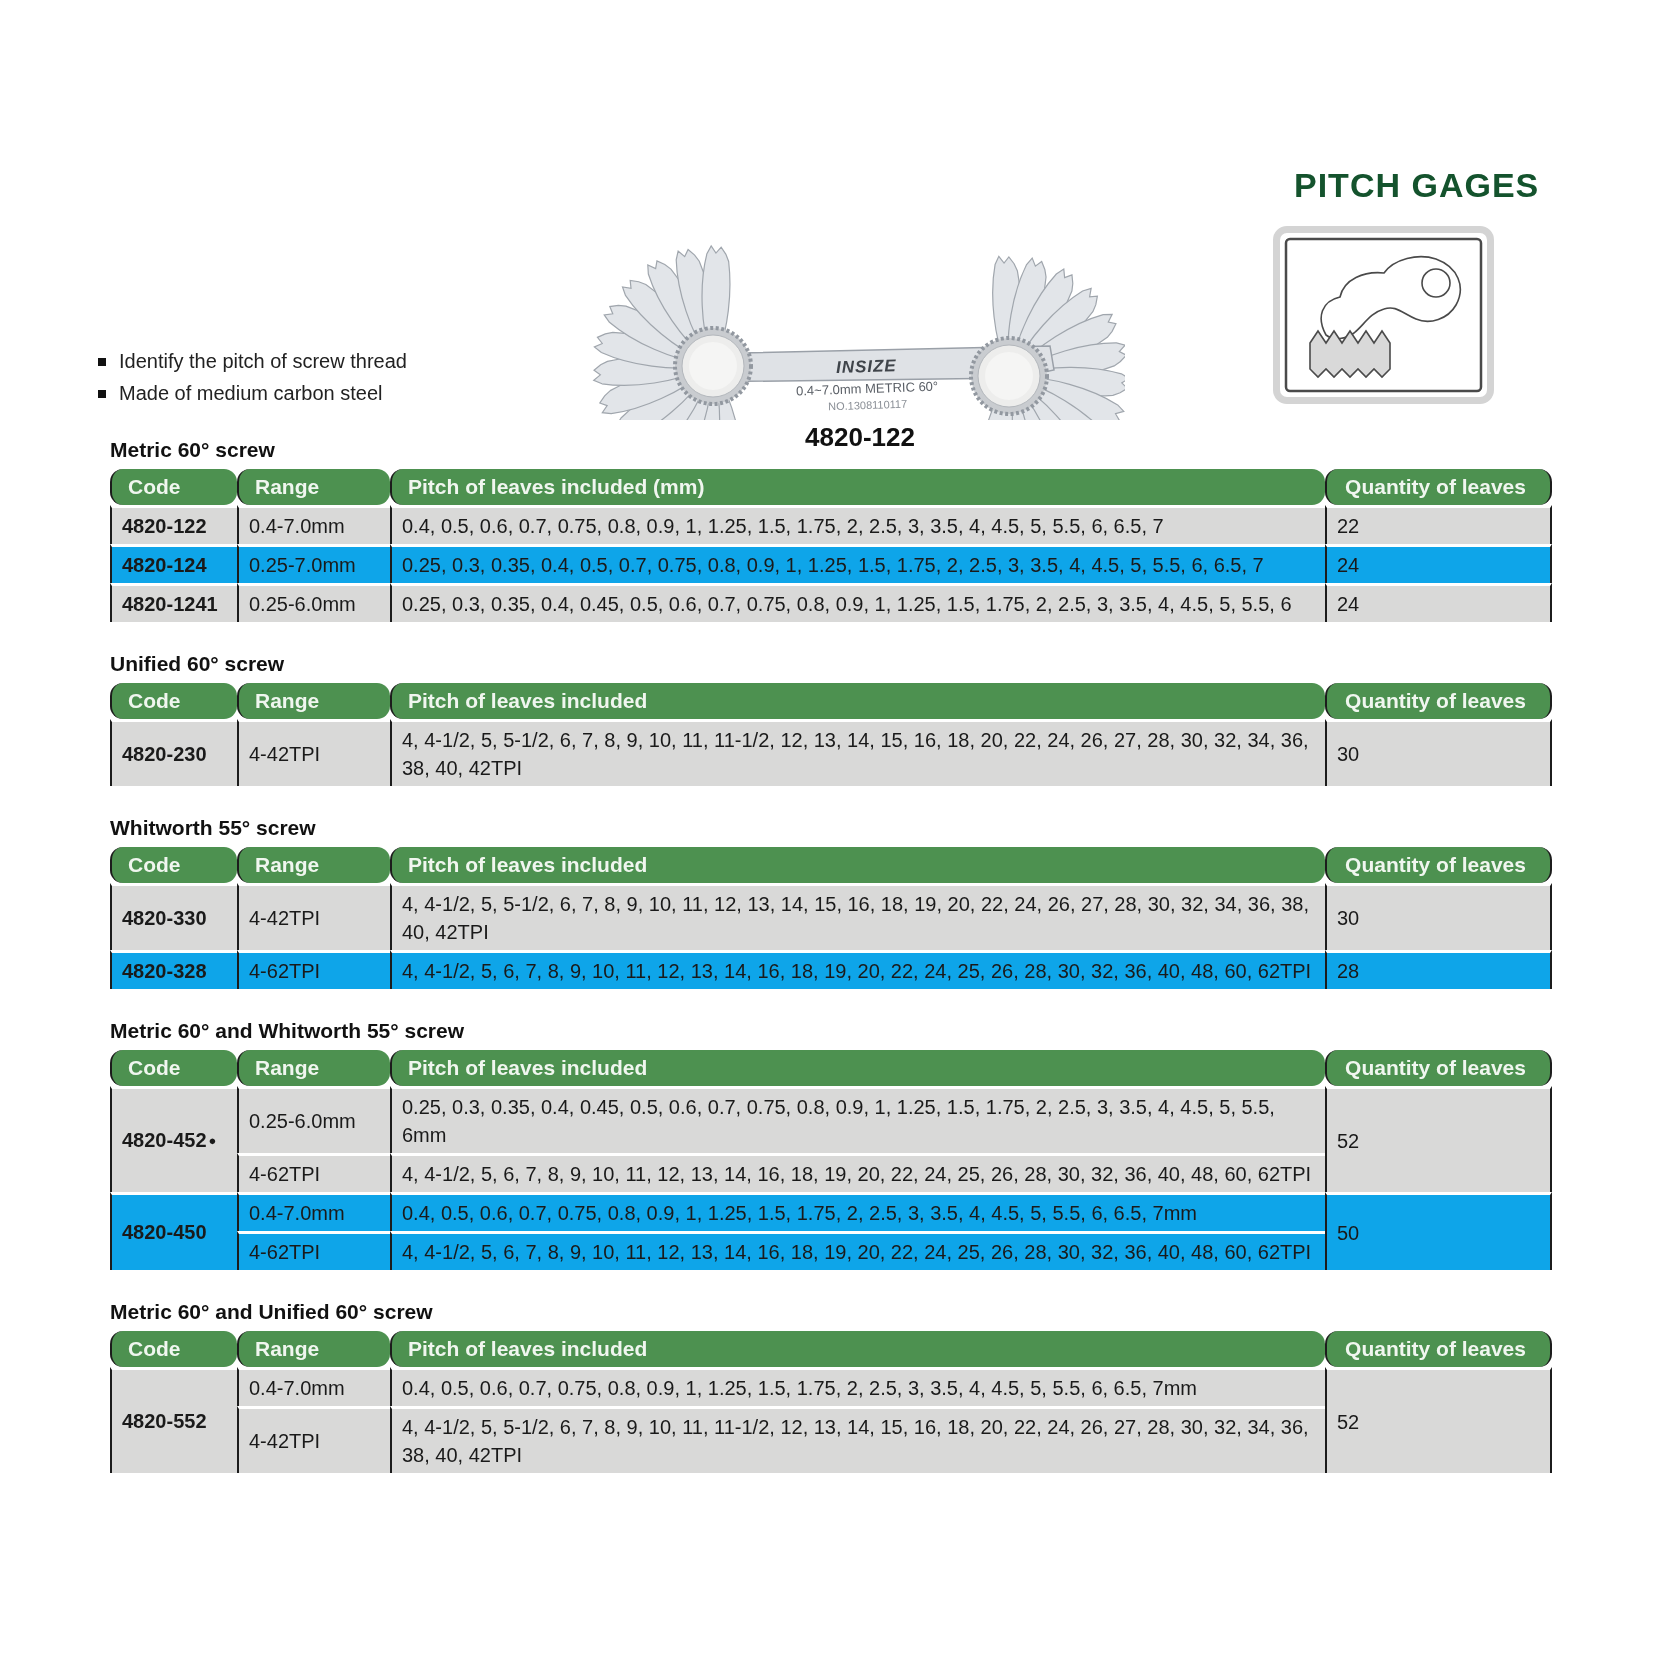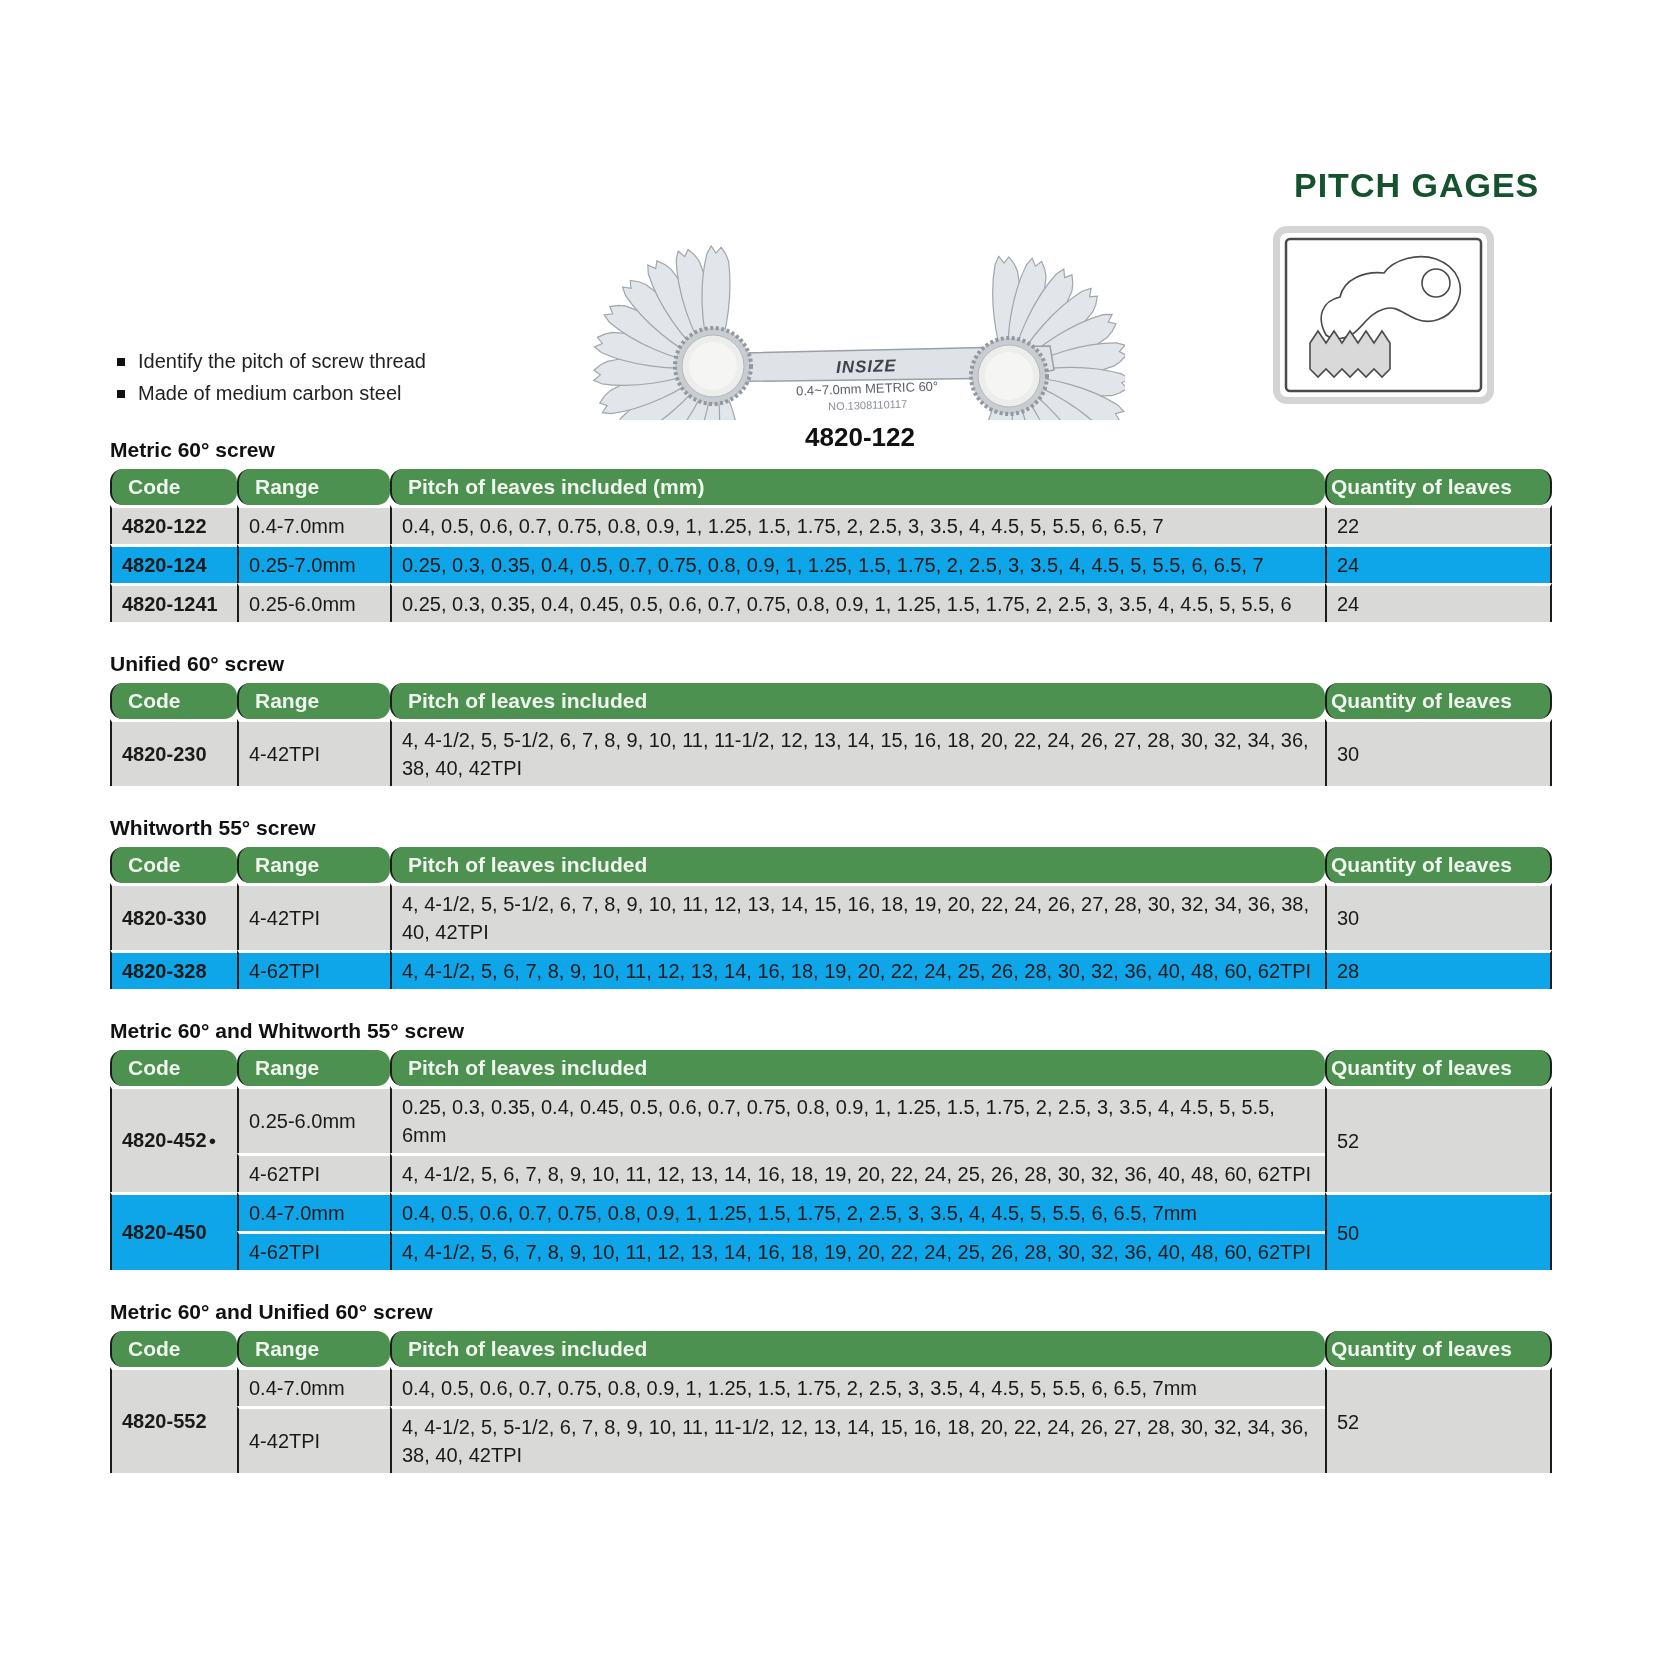--- a/index.html
+++ b/index.html
@@ -6,21 +6,21 @@
   .page {
     position:relative; width:1653px; height:1653px; background:#fff;
     font-family:"Liberation Sans", sans-serif; color:#1a1a1a; overflow:hidden;
   }
 
   
   .page-title {
     position:absolute; left:1294px; top:166px; width:260px;
     font-size:34px; font-weight:bold; letter-spacing:1px; color:#14532d;
   }
-  .features { position:absolute; left:117px; top:350px;text-align:center; }
+  .features { position:absolute; left:98px; top:350px;text-align:center; }
   .feature { display:flex; align-items:center; margin-bottom:9px; font-size:20px; color:#222; }
   .sq { width:8px; height:8px; background:#111; display:inline-block; margin-right:13px; flex:0 0 auto; }
 
   .product { position:absolute; left:545px; top:170px; width:580px; height:250px; }
   .product-caption {
     position:absolute; left:745px; top:422px; width:230px; text-align:center;
     font-size:26px; font-weight:bold; color:#111;
   }
 
   .icon-box {
@@ -38,21 +38,21 @@
   col.c-code  { width:127px; }
   col.c-range { width:153px; }
   col.c-pitch { width:935px; }
   col.c-qty   { width:227px; }
 
   table.spec th {
     background:#4d9150; color:#f0f6ef; font-weight:bold; font-size:21px;
     text-align:left; padding:6px 10px 6px 16px;
     border-left:2px solid #1c1c1c; box-sizing:border-box;border-radius:13px;
   }
-  table.spec th.th-qty { text-align:left; padding-left:4px; border-right:2px solid #1c1c1c; }
+  table.spec th.th-qty { text-align:center; padding-left:4px; border-right:2px solid #1c1c1c; }
 
   table.spec td {
     font-size:20px; line-height:28px; padding:4px 10px; vertical-align:middle;
     border-left:2px solid #1c1c1c; border-top:3px solid #ffffff; box-sizing:border-box;
     color:#1a1a1a;
   }
   td.td-code { font-weight:bold; padding-left:16px; }
   td.td-qty  { text-align:left; border-right:2px solid #1c1c1c; }
   tr.r-gray  td { background:#d9d9d8; }
   tr.r-light td { background:#0ea5e9; }

